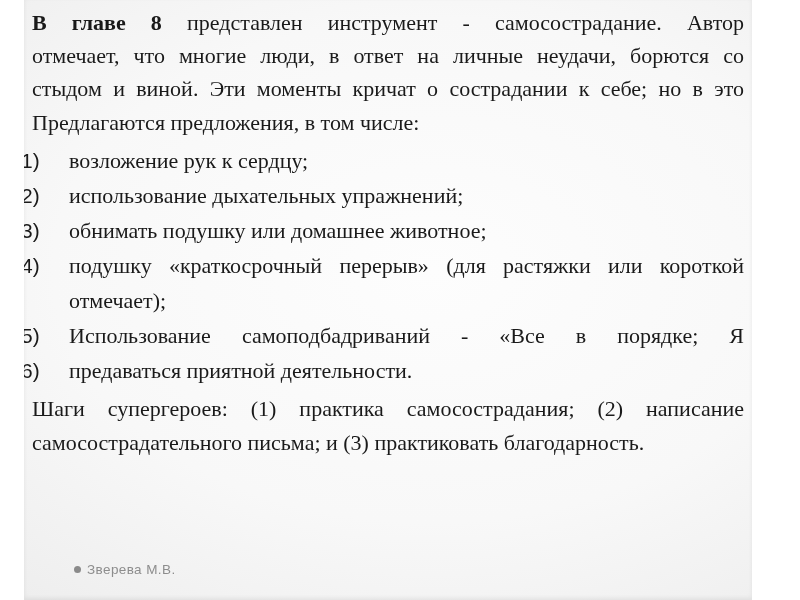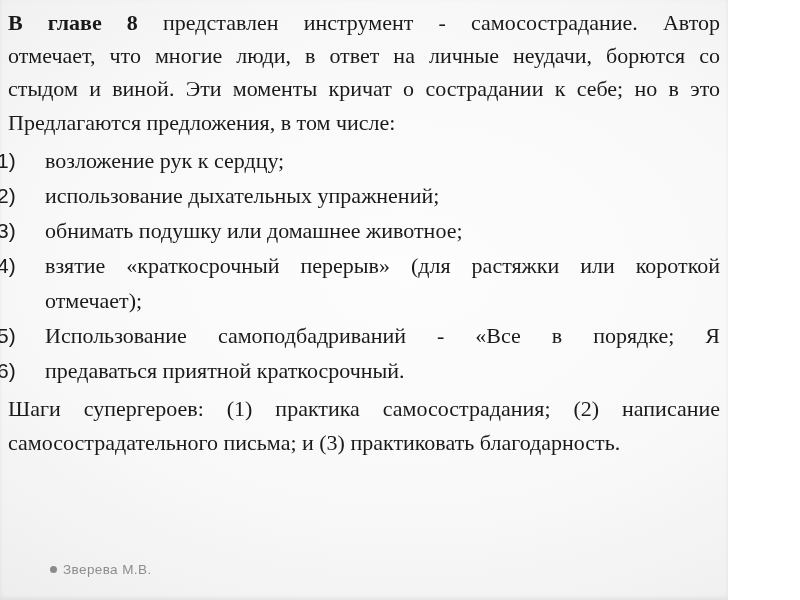--- a/index.html
+++ b/index.html
@@ -7,20 +7,21 @@
     width:800px; height:600px;
     font-family:"Liberation Serif","DejaVu Serif",serif;
     overflow:hidden;
   }
   .slide {
     position:relative; width:728px; height:600px; overflow:hidden;
     background:radial-gradient(130% 105% at 56% 45%,
       #fdfdfd 0%, #f8f8f8 40%, #ededed 70%, #dddddd 90%, #d2d2d2 100%);
     box-shadow:inset 0 -2px 4px rgba(0,0,0,0.07);
     color:#1a1a1a;
+    margin-left:24px;
   }
   .content {
     position:absolute; top:6px; left:8px; right:8px;
     font-size:22px;
   }
   .pline { line-height:33px; }
   .jl { text-align:justify; text-align-last:justify; }
   .pl { text-align:left; }
   .bold { font-weight:bold; }
   .intro { line-height:34px; margin-top:1px; }
@@ -85,36 +86,36 @@
       <div class="li-row">
         <div class="li-num">3)</div>
         <div class="li-text">
           <div class="li-line pl">обнимать подушку или домашнее животное;</div>
         </div>
       </div>
 
       <div class="li-row">
         <div class="li-num">4)</div>
         <div class="li-text">
-          <div class="li-line jl">взятие «краткосрочный перерыв» (для растяжки или короткой</div>
+          <div class="li-line jl">подушку «краткосрочный перерыв» (для растяжки или короткой</div>
           <div class="li-line pl">отмечает);</div>
         </div>
       </div>
 
       <div class="li-row">
         <div class="li-num">5)</div>
         <div class="li-text">
           <div class="li-line jl">Использование самоподбадриваний - «Все в порядке; Я</div>
         </div>
       </div>
 
       <div class="li-row">
         <div class="li-num">6)</div>
         <div class="li-text">
-          <div class="li-line pl">предаваться приятной краткосрочный.</div>
+          <div class="li-line pl">предаваться приятной деятельности.</div>
         </div>
       </div>
 
     </div>
 
     <div class="closing">
       <div class="cline jl">Шаги супергероев: (1) практика самосострадания; (2) написание</div>
       <div class="cline pl">самосострадательного письма; и (3) практиковать благодарность.</div>
     </div>
 

